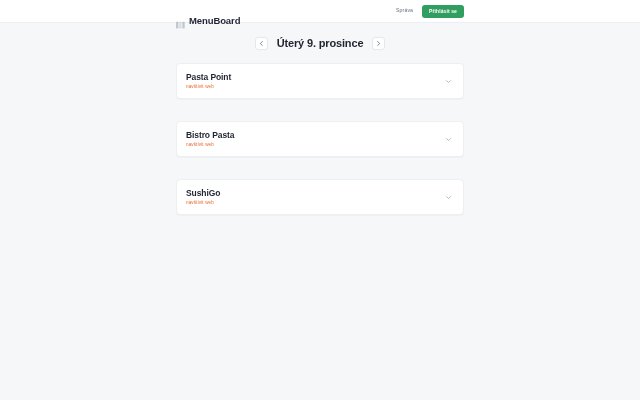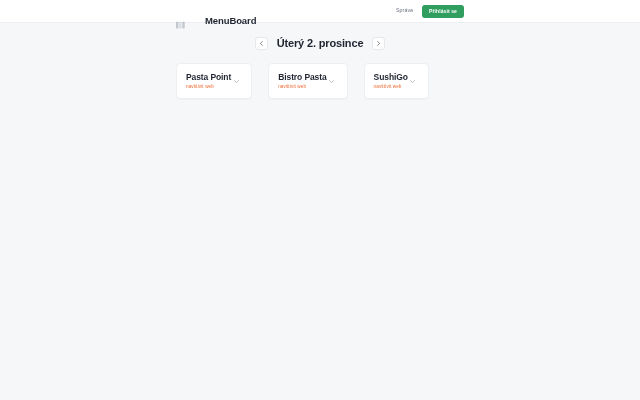--- a/index.html
+++ b/index.html
@@ -24,21 +24,21 @@
     border-bottom: 1px solid #eceef1;
     display: flex;
     align-items: center;
     padding: 0 176px;
     justify-content: space-between;
   }
 
   .brand {
     display: flex;
     align-items: center;
-    gap: 20px;
+    gap: 4px;
     margin-top: 19px;
   }
 
   .brand-mark {
     display: block;
     width: 9px;
     height: 9px;
     opacity: .55;
   }
 
@@ -108,22 +108,22 @@
     letter-spacing: -0.15px;
     color: #1f2430;
     line-height: 1;
   }
 
   
   .card-list {
     margin: 13px auto 0;
     width: 288px;
     display: flex;
-    flex-direction: row;
-    gap: 16px;
+    flex-direction: column;
+    gap: 22px;
   }
 
   .card {
     background: #ffffff;
     border: 1px solid #edeff2;
     border-radius: 4px;
     padding: 9px 10px 9px 9px;
     display: flex;
     align-items: center;
     justify-content: space-between;
@@ -186,21 +186,21 @@
 <div class="date-nav">
 
   <button class="date-arrow">
     <span>
       <svg viewBox="0 0 12 12" width="7" height="7" aria-hidden="true">
         <path d="M7.4 2.6 L4 6 L7.4 9.4" fill="none" stroke="#4b5563" stroke-width="1.2" stroke-linecap="round" stroke-linejoin="round"></path>
       </svg>
     </span>
   </button>
 
-  <div class="date-label">Úterý 2. prosince</div>
+  <div class="date-label">Úterý 9. prosince</div>
 
   <button class="date-arrow">
     <span>
       <svg viewBox="0 0 12 12" width="7" height="7" aria-hidden="true">
         <path d="M4.6 2.6 L8 6 L4.6 9.4" fill="none" stroke="#4b5563" stroke-width="1.2" stroke-linecap="round" stroke-linejoin="round"></path>
       </svg>
     </span>
   </button>
 
 </div>

